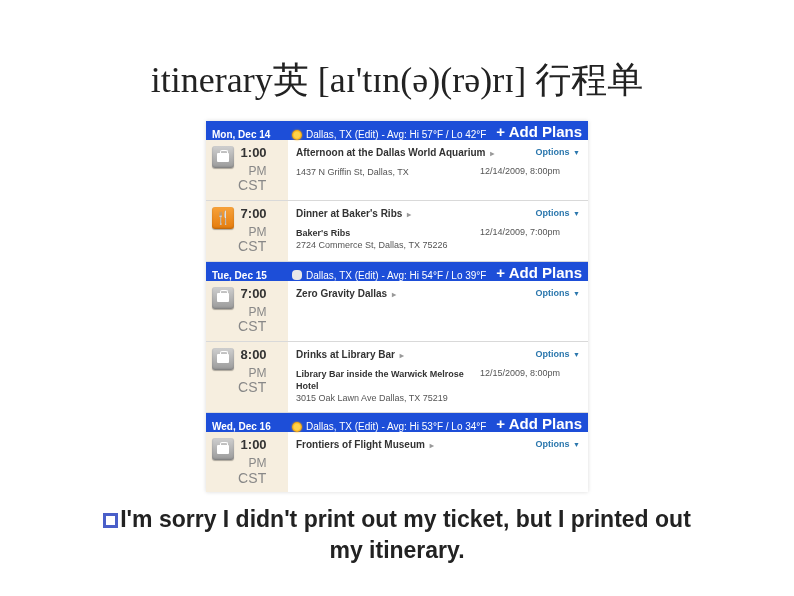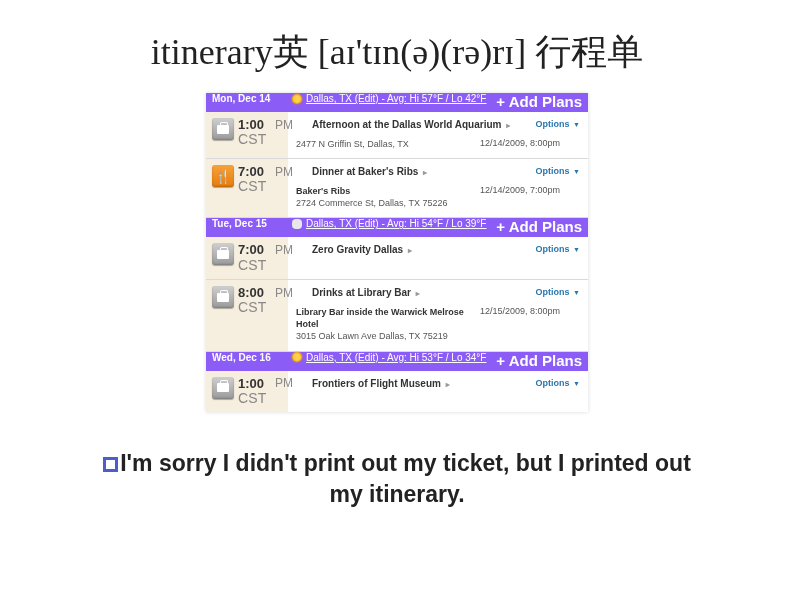--- a/index.html
+++ b/index.html
@@ -1,51 +1,51 @@
 <!DOCTYPE html>
 <html><head>
 <meta charset="utf-8">
 <style>
   * { margin: 0; padding: 0; box-sizing: border-box; }
   body { width: 794px; height: 596px; background: #fff; font-family: Arial, Helvetica, sans-serif; position: relative; overflow: hidden; }
   .page { width: 794px; height: 596px; }
-  .title { font-size: 36px; font-weight: 400; text-align: center; padding-top: 28px; padding-bottom: 16px; color: #222; font-family: "Times New Roman", serif; }
+  .title { font-size: 36px; font-weight: 400; text-align: center; padding-top: 56px; padding-bottom: 16px; color: #222; font-family: "Times New Roman", serif; }
   .itin { width: 382px; margin: 0 auto; font-size: 10px; color: #333; box-shadow: 0 0 4px rgba(0,0,0,0.15); }
-  .day-header { background: #8b5cf6; color: #fff; display: flex; align-items: flex-start; height: 19px; padding: 0 6px; font-size: 10px; }
+  .day-header { background: #1d4ed8; color: #fff; display: flex; align-items: flex-end; height: 19px; padding: 0 6px; font-size: 10px; }
   .day-header .date { font-weight: bold; width: 80px; }
-  .day-header .weather { flex: 1; display: flex; align-items: center; gap: 4px; text-decoration: underline; }
+  .day-header .weather { flex: 1; display: flex; align-items: center; gap: 4px; }
   .wic { width: 10px; height: 10px; border-radius: 50%; display: inline-block; }
   .wic.sun { background: radial-gradient(circle, #ffd24a 40%, #f7a400 70%); box-shadow: 0 0 2px #f7a400; }
   .wic.cloud { background: #e8e8e8; border-radius: 40%; }
   .day-header .add { font-weight: bold; font-size: 15px; }
   .event { display: flex; border-bottom: 1px solid #d9d9d9; }
   .event:last-child { border-bottom: none; }
   .time-col { width: 82px; background: #f6eedf; padding: 6px 4px 6px 6px; display: flex; align-items: flex-start; gap: 4px; }
   .icon-box { width: 22px; height: 22px; border-radius: 3px; display: flex; align-items: center; justify-content: center; flex-shrink: 0; box-shadow: inset 0 -1px 2px rgba(0,0,0,0.2), 0 1px 1px rgba(0,0,0,0.3); }
   .icon-box.gray { background: linear-gradient(#cfcfcf, #9a9a9a); }
   .icon-box.orange { background: linear-gradient(#f7a23a, #e57c0d); }
   .icon-inner { width: 12px; height: 9px; background: #fff; border-radius: 1px; position: relative; }
   .icon-inner::before { content:''; position:absolute; top:-3px; left:3px; width:6px; height:3px; border:1px solid #fff; border-bottom:none; border-radius:2px 2px 0 0; }
   .icon-fork { color:#fff; font-size:13px; line-height:1; font-weight:bold; }
   .time-txt { display: flex; flex-direction: column; line-height: 1.1; }
   .time-txt .t1 { font-weight: bold; font-size: 13px; color: #333; }
   .time-txt .t2 { font-size: 14px; color: #888; letter-spacing: 0.2px; }
-  .time-row { display:flex; align-items: center; gap:11px; }
+  .time-row { display:flex; align-items: flex-end; gap:5px;flex-direction:column; }
   .time-row .ampm { font-size:12px; color:#888; }
   .det-col { flex: 1; padding: 7px 8px 8px 8px; position: relative; }
-  .det-title { font-weight: bold; font-size: 10px; color: #333; margin-bottom: 8px; margin-left: 16px; }
+  .det-title { font-weight: bold; font-size: 10px; color: #333; margin-bottom: 8px; }
   .det-title .chev { color: #999; font-size: 8px; margin-left: 2px; }
   .det-sub { font-size: 9px; color: #555; line-height: 1.35; }
   .det-sub strong { font-weight: bold; color:#333; }
   .det-row { display: flex; }
   .det-left { flex: 1; }
   .det-right { width: 100px; font-size: 9px; color: #555; }
   .opts { position: absolute; top: 7px; right: 8px; color: #2b77ad; font-size: 9px; font-weight: bold; }
   .opts .car { color: #2b77ad; font-size: 7px; margin-left: 1px; }
-  .bottom-text { text-align: center; font-family: Verdana, Arial, sans-serif; font-weight: bold; color: #222; font-size: 23px; line-height: 1.35; margin-top: 36px; padding: 0 88px; }
+  .bottom-text { text-align: center; font-family: Verdana, Arial, sans-serif; font-weight: bold; color: #222; font-size: 23px; line-height: 1.35; margin-top: 12px; padding: 0 88px; }
   .bullet { display:inline-block; width:15px; height:15px; border:3px solid #4a5fc9; vertical-align: -1px; margin-right: 2px; }
 </style>
 </head>
 <body>
 
 <div class="page">
   <div class="title">itinerary英 [aɪ'tɪn(ə)(rə)rɪ] 行程单</div>
 
   <div class="itin" id="itin-root">
       <div class="day-header">
@@ -66,21 +66,21 @@
               <span class="t1">1:00</span>
               <span class="ampm">PM</span>
             </div>
             <div class="t2">CST</div>
           </div>
         </div>
         <div class="det-col">
           <div class="opts">Options <span class="car">▼</span></div>
           <div class="det-title">Afternoon at the Dallas World Aquarium <span class="chev">▸</span></div>
           <div class="det-row">
-            <div class="det-left det-sub">2477 N Griffin St, Dallas, TX</div>
+            <div class="det-left det-sub">1437 N Griffin St, Dallas, TX</div>
             <div class="det-right">12/14/2009, 8:00pm</div>
           </div>
         </div>
       </div>
       <div class="event">
         <div class="time-col">
           <div class="icon-box orange">
             <span class="icon-fork">🍴</span>
           </div>
           <div class="time-txt">

